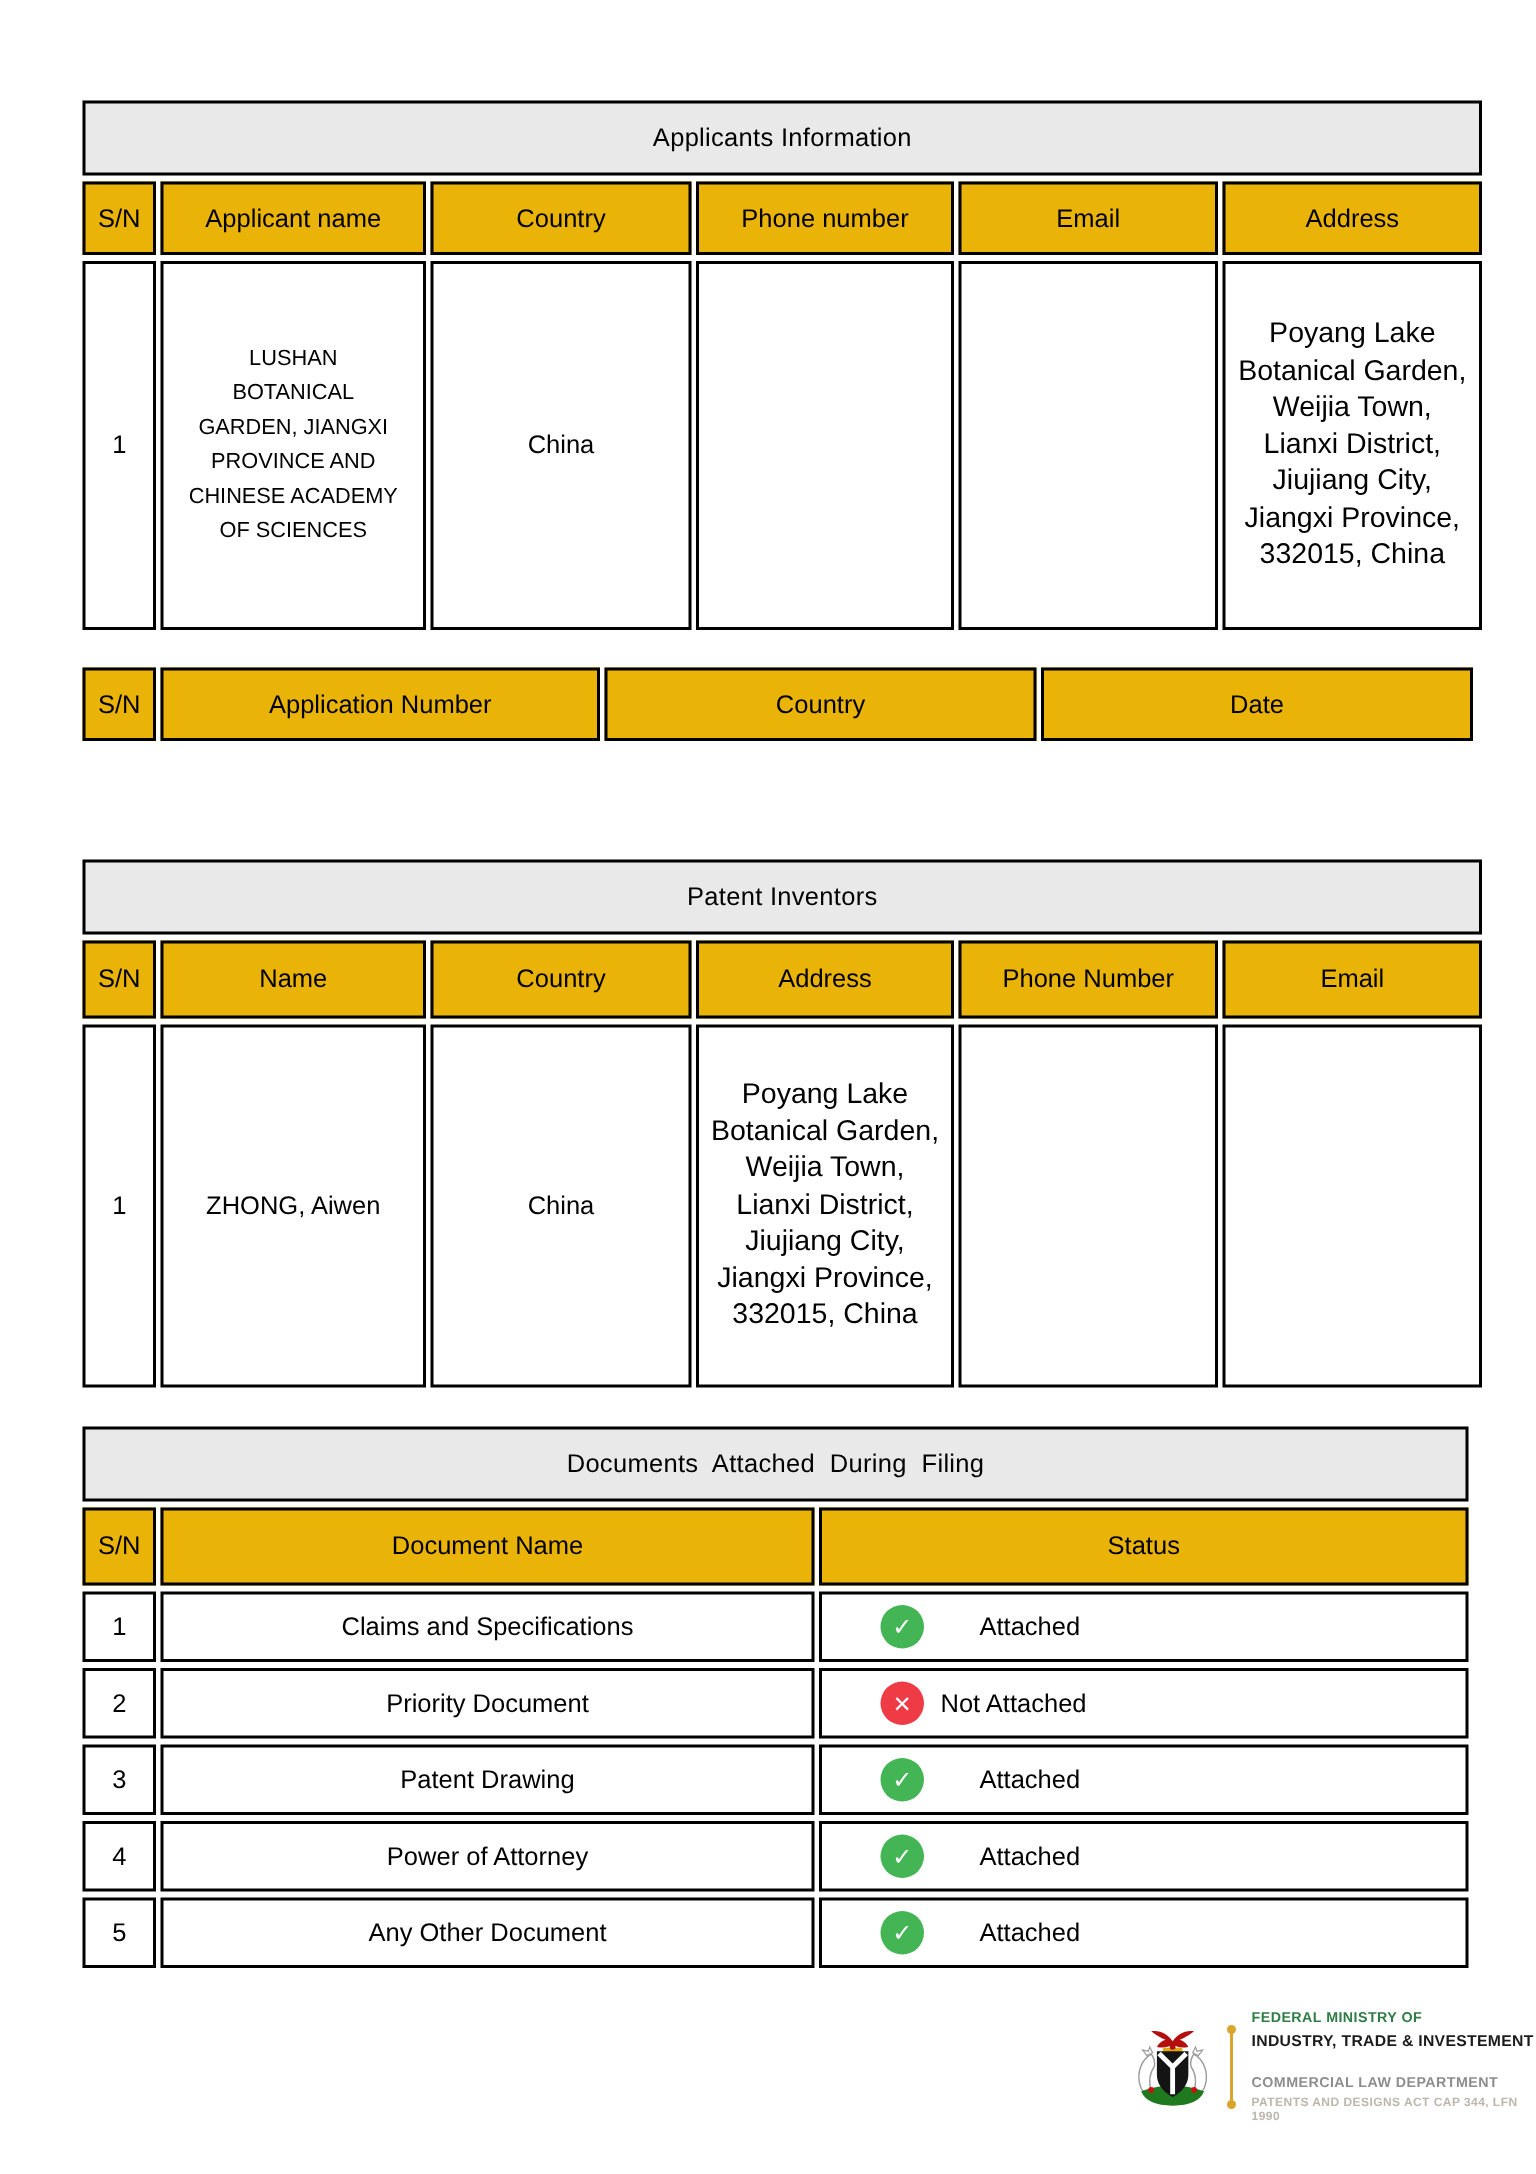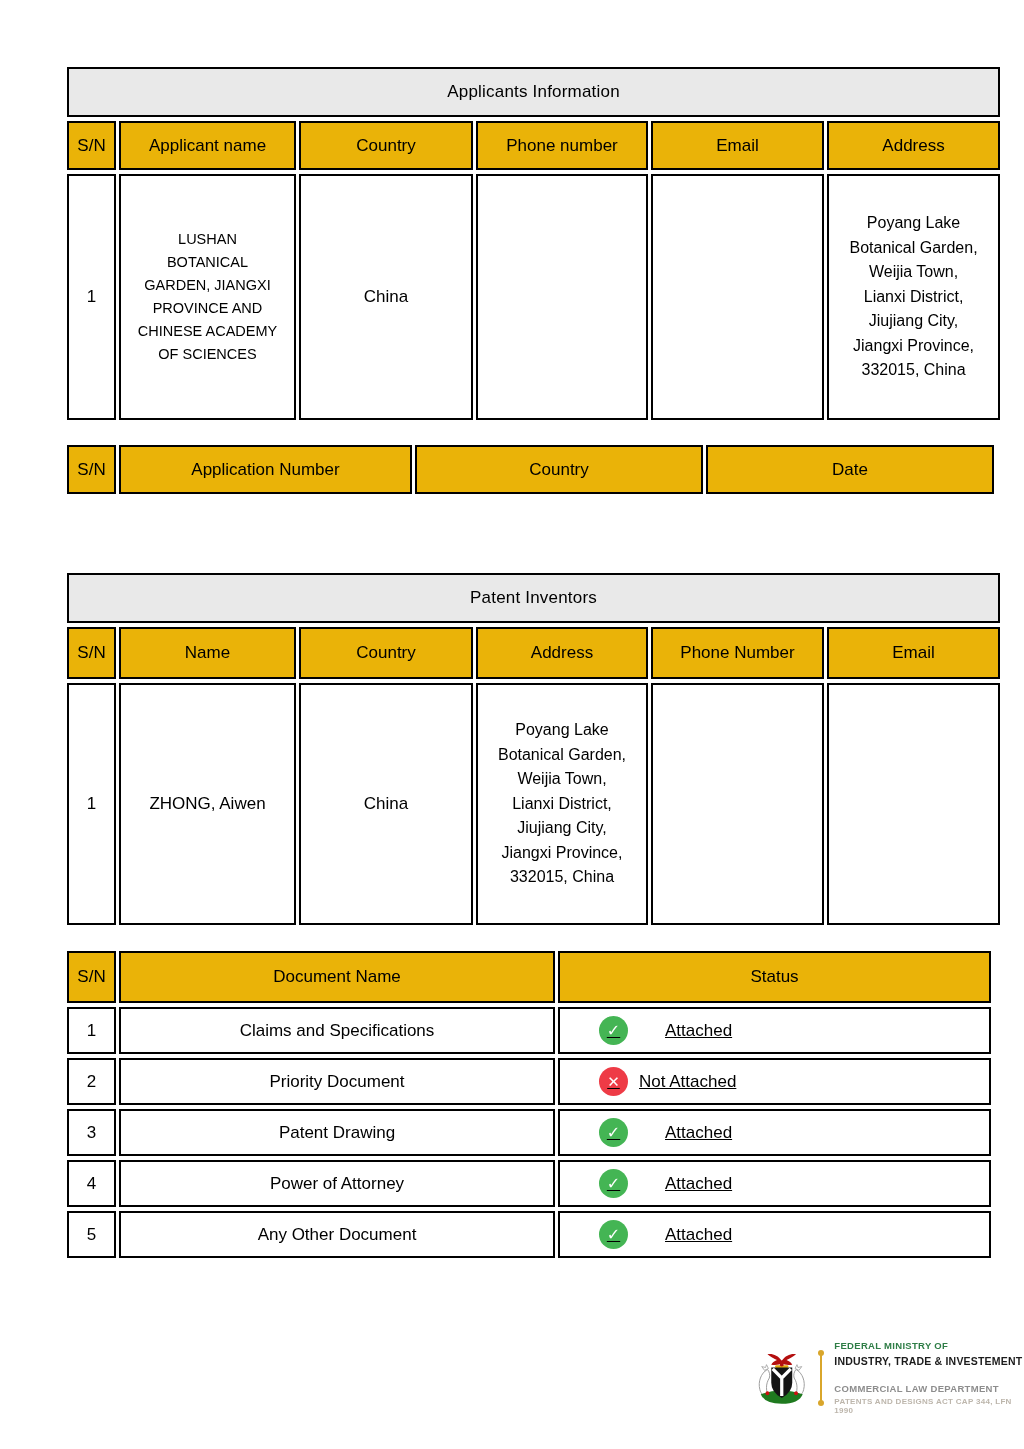--- a/index.html
+++ b/index.html
@@ -16,21 +16,21 @@
   html, body { margin: 0; padding: 0; }
   body {
     width: 1024px; height: 1449px;
     background: #ffffff;
     font-family: "Liberation Sans", sans-serif;
     color: #000;
   }
   .page { position: relative; width: 1024px; height: 1449px; background: #fff; overflow: hidden; }
 
   table.sec {
-    position: absolute; left: 64px; width: 924px;
+    position: absolute; left: 52px; width: 924px;
     border-collapse: separate; border-spacing: 3px 4px;
     table-layout: fixed;
   }
   table.sec th, table.sec td {
     border: 2px solid var(--border);
     box-sizing: border-box;
     text-align: center; vertical-align: middle;
     font-size: 17px; font-weight: 400;
     padding: 0 6px; overflow: hidden;
   }
@@ -39,26 +39,26 @@
     border-bottom: none;
     font-weight: 700; font-size: 18.5px;
     height: 50px; letter-spacing: 0.2px;
   }
   th.title.wide { word-spacing: 5px; }
   tr.hdr th { height: 49px; background: #eab308; }
   tr.hdr.tall th { height: 52px; }
 
   td.pre { white-space: pre-line; }
   #t-applicants td.name-cell { font-size: 14.5px; line-height: 23px; padding: 0 12px; }
-  #t-applicants td.addr-cell, #t-inventors td.addr-cell { font-size: 16px; line-height: 24.5px; }
+  #t-applicants td.addr-cell, #t-inventors td.addr-cell { font-size: 19px; line-height: 24.5px; }
   #t-applicants tr.data td { height: 246px; }
   #t-inventors tr.data td { height: 242px; }
   #t-docs tr.data td { height: 47px; }
 
-  .status-line { display: flex; align-items: center; text-align: right; padding-left: 33px; text-decoration: underline; }
+  .status-line { display: flex; align-items: center; text-align: right; padding-left: 33px; }
   .status-line .lbl { font-size: 17px; }
   .status-line.ok-line { gap: 37px; }
   .status-line.no-line { gap: 11px; }
   .ic {
     flex: 0 0 auto;
     width: 29px; height: 29px; border-radius: 50%;
     display: inline-flex; align-items: center; justify-content: center;
     color: #fff; font-family: "DejaVu Sans", sans-serif; font-weight: 700;
   }
   .ic.ok { background: var(--green); font-size: 16px; }
@@ -182,20 +182,23 @@
   </tbody>
     </table>
 
   <table class="sec" id="t-docs" style="top:947px">
     <colgroup>
       <col style="width:49px">
         <col style="width:436px">
         <col style="width:433px">
     </colgroup>
     <tbody>
+        <tr>
+      <th class="title wide" colspan="3">Documents Attached During Filing</th>
+    </tr>
     <tr class="hdr tall">
       <th>S/N</th>
       <th>Document Name</th>
       <th>Status</th>
     </tr>
     <tr class="data">
       <td>1</td>
       <td>Claims and Specifications</td>
       <td>
         <div class="status-line ok-line">

